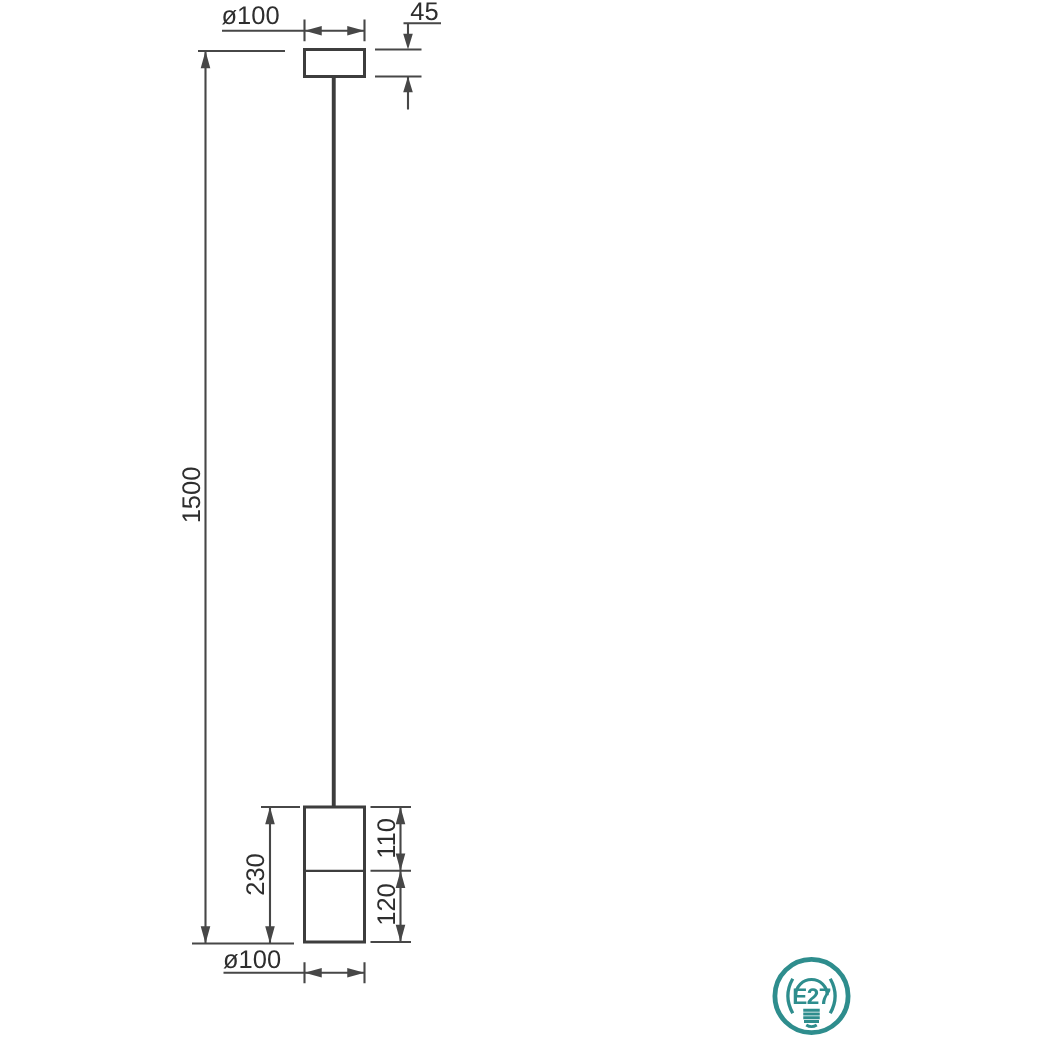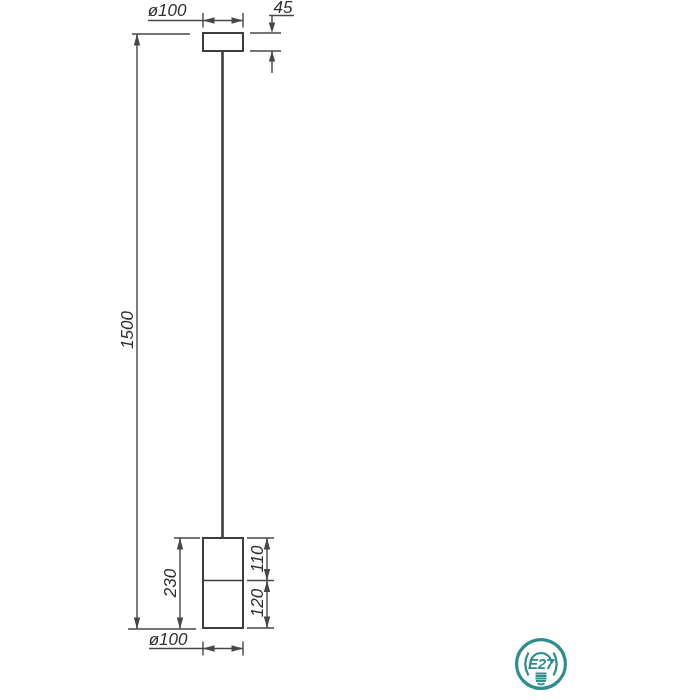--- a/index.html
+++ b/index.html
@@ -6,21 +6,20 @@
     margin: 0;
     padding: 0;
     background: #ffffff;
   }
   .stage {
     position: relative;
     width: 700px;
     height: 700px;
     background: #ffffff;
     overflow: hidden;
-    font-style: italic;
   }
   svg { display: block; }
   .dim-text {
     font-family: "Liberation Sans", sans-serif;
     font-size: 17px;
     fill: #2e2e2e;
   }
   .dline {
     stroke: #474747;
     stroke-width: 1.4;

